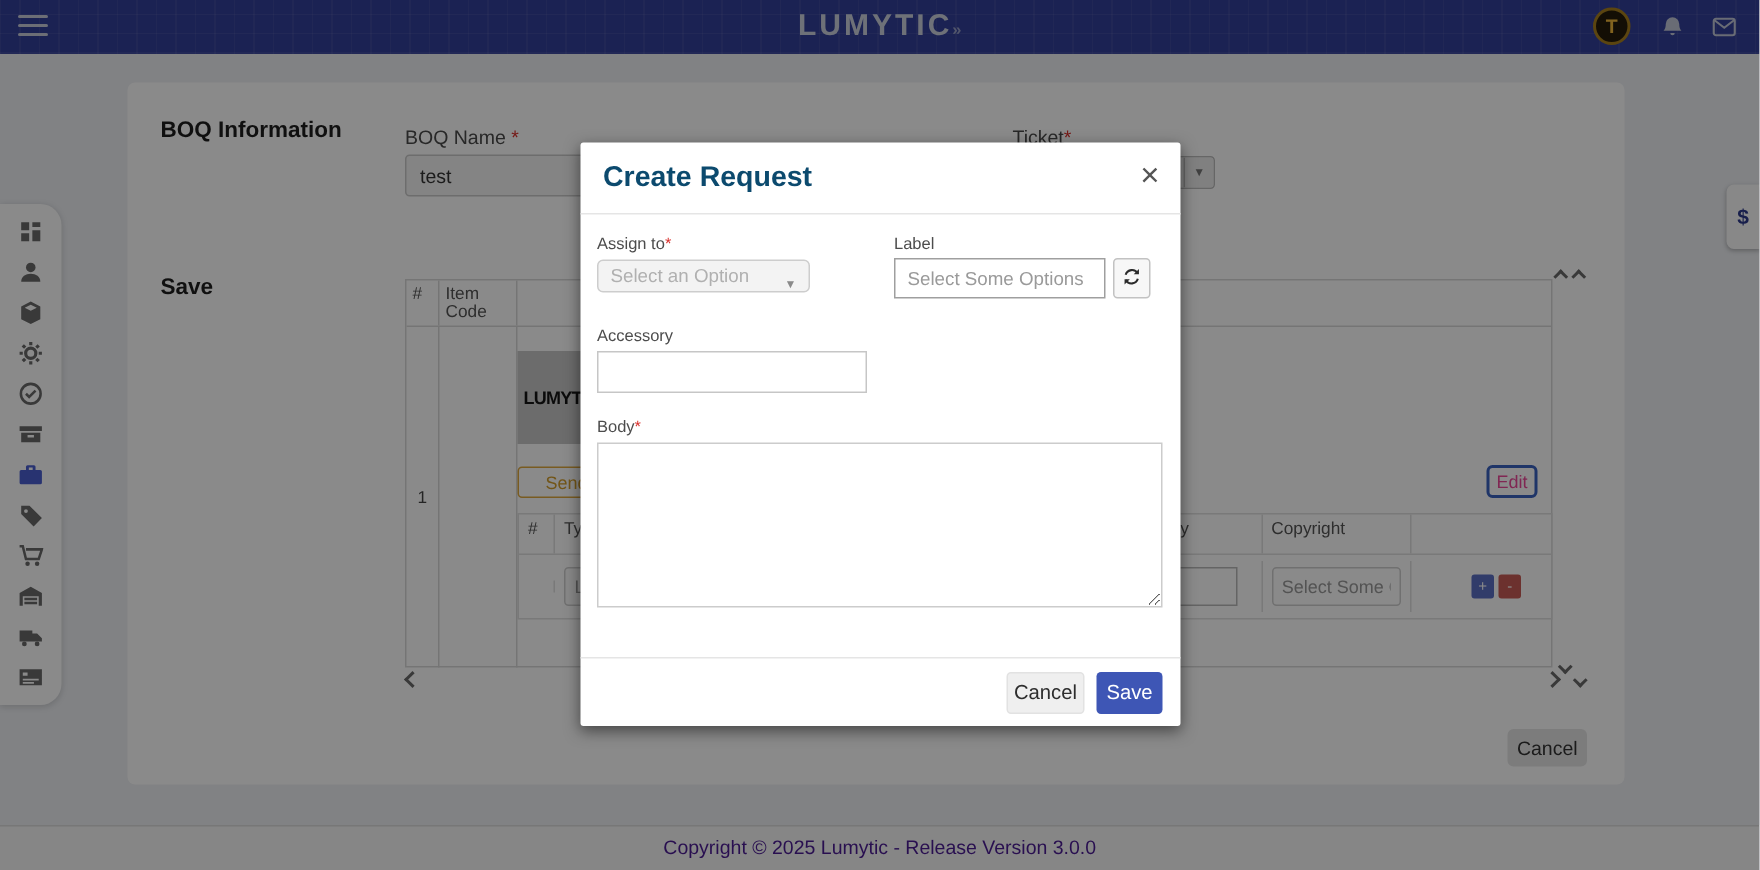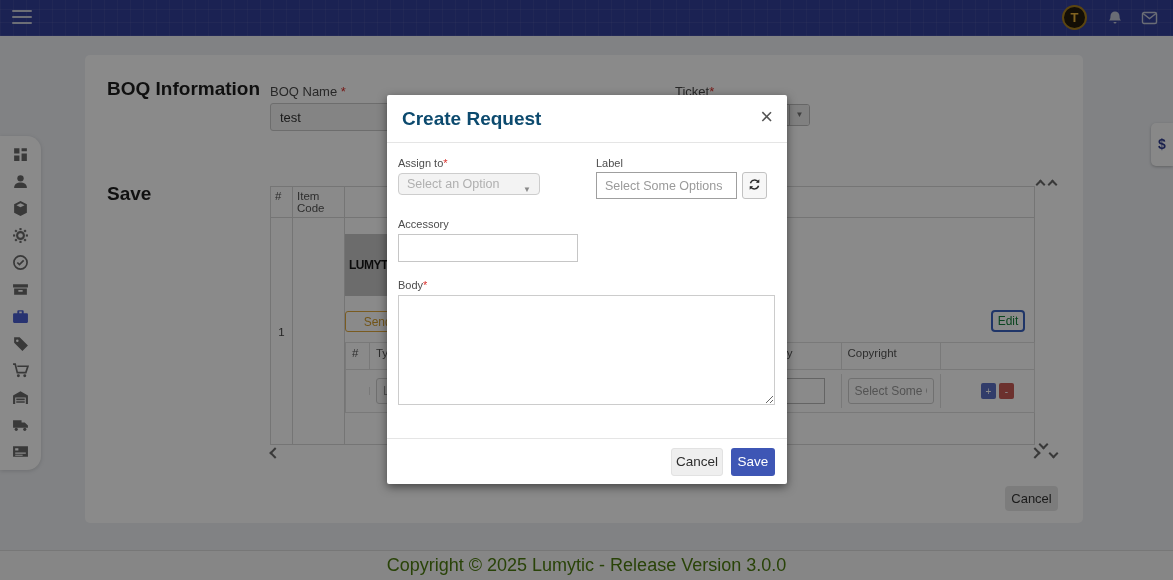--- a/index.html
+++ b/index.html
@@ -28,21 +28,21 @@
   
   .side { position:absolute; left:0; top:136px; width:41px; height:334px; background:#fff;
     border-radius:0 14px 14px 0; box-shadow:0 1px 4px rgba(0,0,0,.15);
     display:flex; flex-direction:column; align-items:center; justify-content:space-evenly; }
   .side .sic { width:17px; height:17px; color:#6a6a6a; cursor:pointer; }
   .side .sic.active { color:#4b5fd1; }
   .side svg { width:100%; height:100%; display:block; }
 
   
   .card { position:absolute; left:85px; top:55px; width:998px; height:468px; background:#fff; border-radius:5px; }
-  .sec-title { position:absolute; font-size:19px; font-weight:bold; color:#1e1e1e; }
+  .sec-title { position:absolute; font-size:15px; font-weight:bold; color:#1e1e1e; }
   .lbl { position:absolute; font-size:13px; color:#4a4a4a; }
   .req { color:#d9302c; }
   .txt-input { border:1px solid #c9c9c9; border-radius:3px; background:#f4f4f4; font-size:13px; color:#333;
     padding:0 9px; font-family:inherit; }
   .boq-name { position:absolute; left:185px; top:48px; width:385px; height:28px; }
   .proj-select { position:absolute; left:590px; top:49px; width:135px; height:22px; border:1px solid #bdbdbd;
     border-radius:3px; display:flex; cursor:pointer; overflow:hidden; }
   .proj-select .val { flex:1; background:#f4f4f4; }
   .proj-select .arr { width:20px; background:#ececec; border-left:1px solid #bdbdbd; color:#777;
     font-size:8px; text-align:center; line-height:20px; }
@@ -58,21 +58,21 @@
   .otrow { display:flex; height:227px; }
   .otrow .c-hash { display:flex; align-items:center; justify-content:center; color:#444; }
 
   .prod-img { position:absolute; left:0; top:16px; width:48px; height:62px; background:#c7c7c7;
     overflow:hidden; font-weight:bold; font-size:12px; color:#151515; line-height:62px; padding-left:4px;
     letter-spacing:-.5px; white-space:nowrap; }
   .send-ticket { position:absolute; left:0; top:93px; width:100px; height:21px; background:#fff;
     border:1px solid #e0a93e; border-radius:3px; color:#d39e2d; font-size:12px; font-family:inherit;
     cursor:pointer; overflow:hidden; white-space:nowrap; }
   .edit-btn { position:absolute; right:9px; top:92px; width:34px; height:22px; background:#fff;
-    border:2px solid #3a62c0; border-radius:4px; color:#15803d; font-size:12px; font-family:inherit; cursor:pointer; }
+    border:2px solid #3a62c0; border-radius:4px; color:#ec4899; font-size:12px; font-family:inherit; cursor:pointer; }
 
   
   .itable { position:absolute; left:0; top:124px; width:690px; border:1px solid #e0e0e0; font-size:11.5px; color:#555; }
   .ithead, .itrow { display:flex; }
   .ithead { height:27px; border-bottom:1px solid #e0e0e0; }
   .ithead > div, .itrow > div { border-right:1px solid #e0e0e0; padding:4px 6px; }
   .ithead > div:last-child, .itrow > div:last-child { border-right:none; }
   .ic-hash { width:24px; }
   .ic-type { width:400px; }
   .ic-qty { width:73px; }
@@ -99,21 +99,21 @@
   .page-cancel { position:absolute; left:920px; top:431px; width:53px; height:25px; background:#e6e6e6;
     border:none; border-radius:4px; color:#333; font-size:13px; font-family:inherit; cursor:pointer; }
 
   
   .dollar-tab { position:absolute; right:0; top:123px; width:22px; height:43px; background:#fcfcfc;
     border-radius:5px 0 0 5px; box-shadow:0 1px 3px rgba(0,0,0,.25); color:#2d3a8c; font-weight:bold;
     font-size:14px; text-align:center; line-height:43px; cursor:pointer; }
 
   
   .footer { position:absolute; left:0; bottom:0; width:100%; height:30px; background:#f7f7f7;
-    border-top:1px solid #dcdcdc; text-align:center; font-size:18px; color:#4d7c0f; line-height:28px; }
+    border-top:1px solid #dcdcdc; text-align:center; font-size:13px; color:#4c1d95; line-height:28px; }
 
   
   .overlay { position:absolute; inset:0; background:rgba(0,0,0,.46); z-index:50; }
   .modal { position:absolute; left:387px; top:95px; width:400px; height:389px; background:#fff;
     border-radius:2px; z-index:60; box-shadow:0 3px 10px rgba(0,0,0,.5); }
   .m-head { position:relative; height:48px; border-bottom:1px solid #e5e5e5; padding:13px 15px; }
   .m-title { font-size:19px; font-weight:bold; color:#0c4a6e; }
   .m-close { position:absolute; right:14px; top:9px; font-size:22px; font-weight:300; color:#555; cursor:pointer; line-height:1.2; }
   .m-lbl { position:absolute; font-size:11px; color:#4c4c4c; }
   .m-select { position:absolute; left:11px; top:78px; width:142px; height:22px; border:1px solid #cdcdcd;
@@ -140,20 +140,23 @@
 <body>
 
 <div id="app">
 
   <div class="topbar">
     <div class="hamburger">
         <i></i>
         <i></i>
         <i></i>
       </div>
+    <div class="logo">
+      <span>LUMYTIC</span><span class="wave">»</span>
+    </div>
     <div class="avatar"><span>T</span></div>
     <span class="top-ico bell">
       <svg width="16" height="16" viewBox="0 0 16 16" fill="currentColor">
           <path d="M8 1.5a4.5 4.5 0 0 0-4.5 4.5c0 3-1 4-1.5 4.5h12c-.5-.5-1.5-1.5-1.5-4.5A4.5 4.5 0 0 0 8 1.5zM6.5 12a1.5 1.5 0 0 0 3 0z"></path>
         </svg>
     </span>
     <span class="top-ico mail">
       <svg width="17" height="14" viewBox="0 0 16 14">
           <rect x="1" y="1.5" width="14" height="11" rx="1.5" fill="none" stroke="currentColor" stroke-width="1.4"></rect>
           <path d="M1.5 2.5L8 7.5l6.5-5" fill="none" stroke="currentColor" stroke-width="1.4"></path>

